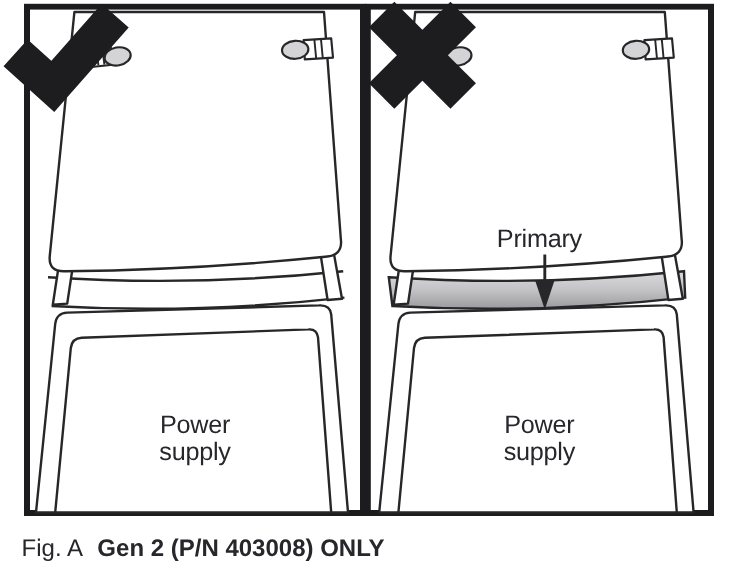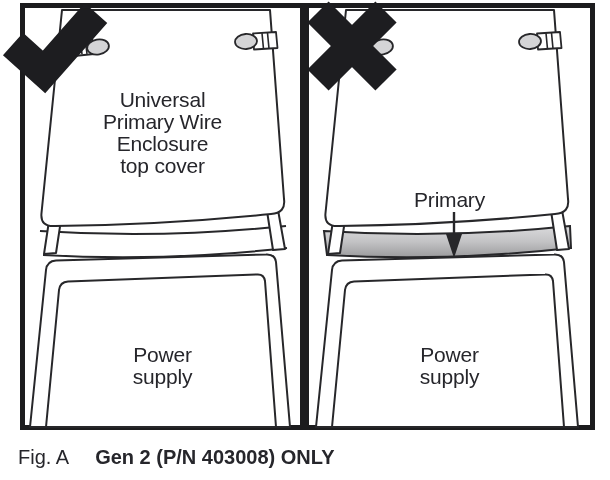--- a/index.html
+++ b/index.html
@@ -18,21 +18,21 @@
   .marker-stroke{fill:none;stroke:var(--marker,#1d1d20);stroke-width:30;stroke-linecap:butt;stroke-linejoin:miter;}
   .label{
     position:absolute;z-index:3;text-align:center;white-space:pre-line;
     font-size:21px;line-height:22px;letter-spacing:-0.2px;
   }
   .caption{
     position:absolute;left:18px;top:446px;z-index:3;font-size:20px;line-height:22px;
     white-space:nowrap;
   }
   .caption .fig{font-weight:normal;}
-  .caption .cap-text{font-weight:bold;margin-left:26px;text-align:right;}
+  .caption .cap-text{font-weight:bold;margin-left:12px;text-align:right;}
   .arrowhead{fill:var(--line,#27272a);stroke:none;}
   .arrowline{fill:none;stroke:var(--line,#27272a);stroke-width:2.4;}
 </style>
 </head>
 <body>
 
 <div class="stage">
 
   <svg class="panel" style="left:20px" width="285" height="427" viewBox="0 0 285 427">
     <rect class="frame" x="2.5" y="2.5" width="280" height="422"></rect>
@@ -105,24 +105,20 @@
 
   <svg class="marker" style="left:0;top:0" width="115" height="100" viewBox="0 0 115 100">
     <polyline class="marker-stroke" points="13,44 44,72 96,13"></polyline>
   </svg>
 
   <svg class="marker" style="left:301px;top:-3px" width="102" height="100" viewBox="0 0 102 100">
     <line class="marker-stroke" x1="17" y1="15" x2="85" y2="83"></line>
     <line class="marker-stroke" x1="85" y1="15" x2="17" y2="83"></line>
   </svg>
 
-  <div class="label" style="left:20px;top:89px;width:285px">Universal
-Primary Wire
-Enclosure
-top cover</div>
 
   <div class="label" style="left:304px;top:189px;width:291px">Primary</div>
 
   <div class="label" style="left:20px;top:344px;width:285px">Power
 supply</div>
 
   <div class="label" style="left:304px;top:344px;width:291px">Power
 supply</div>
 
   <div class="caption">

